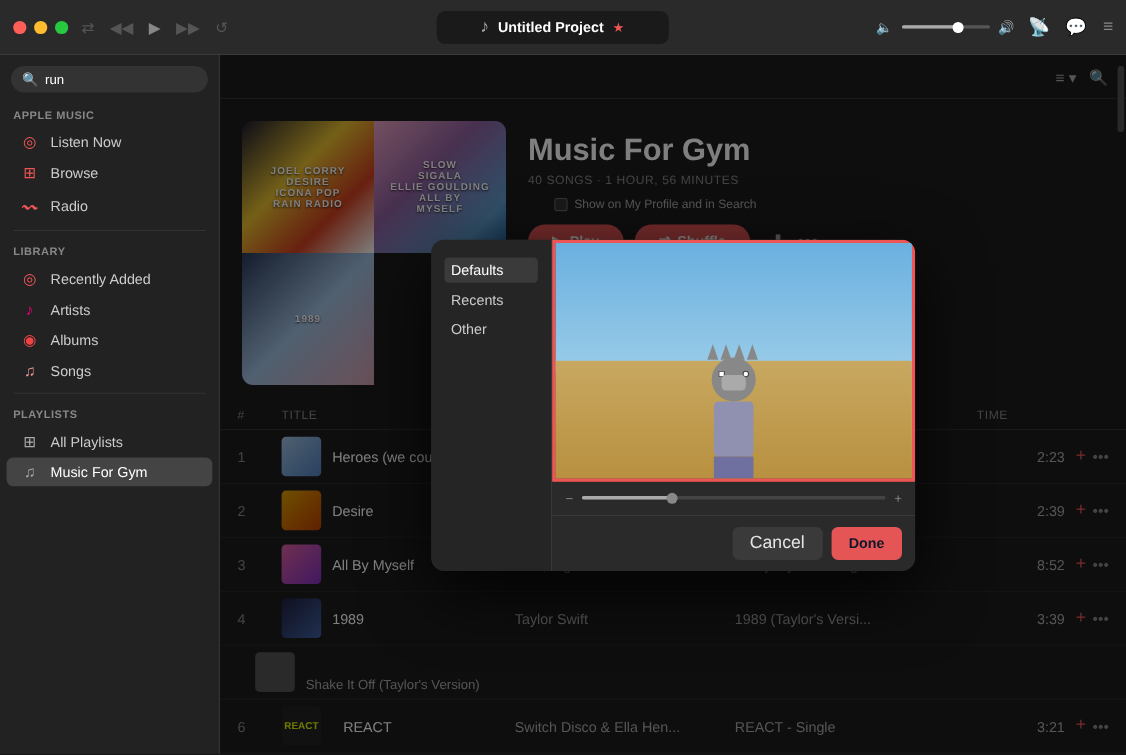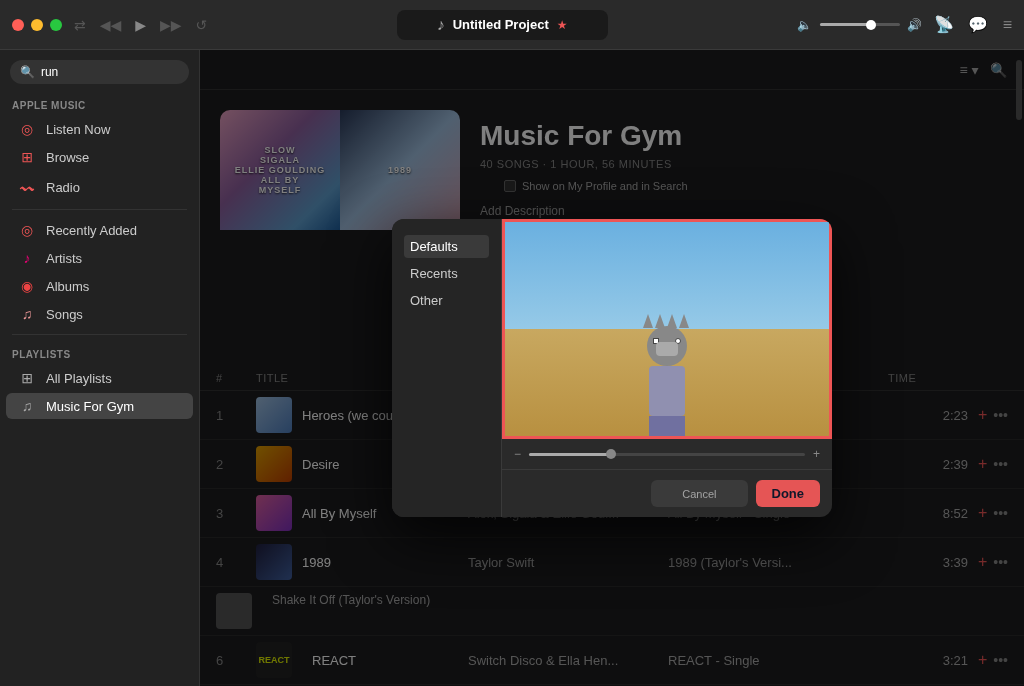--- a/index.html
+++ b/index.html
@@ -418,25 +418,25 @@
     .modal-footer {
       display: flex;
       justify-content: flex-end;
       gap: 8px;
       padding: 10px 12px;
       border-top: 1px solid #3a3a3a;
     }
 
     .btn-cancel {
       background: #3a3a3a;
-      color: #a3a3a3;
+      color: #e5e5e5;
       border: none;
       border-radius: 6px;
-      padding: 6px 31px;
-      font-size: 11px;
+      padding: 6px 16px;
+      font-size: 16px;
       cursor: pointer;
     }
     .btn-done {
       background: #e55555;
       color: #0f172a;
       border: none;
       border-radius: 6px;
       padding: 6px 16px;
       font-size: 13px;
       font-weight: 600;
@@ -510,23 +510,23 @@
       display: inline-block;
       width: 0;
       height: 0;
       border-left: 5px solid transparent;
       border-right: 5px solid transparent;
       border-bottom: 14px solid #888;
     }
 
     .song-row-snippet {
       display: flex;
-      align-items: flex-start;
-      padding: 6px 16px;
-      gap: 20px;
+      align-items: flex-end;
+      padding: 6px 32px;
+      gap: 10px;
       border-bottom: 1px solid #2a2a2a;
     }
     .snippet-thumb {
       width: 36px; height: 36px;
       border-radius: 4px;
       flex-shrink: 0;
       background: #555;
     }
     .snippet-title { font-size: 12px; color: #aaa; }
   </style>
@@ -592,20 +592,21 @@
       <span class="sidebar-item-icon icon-browse">⊞</span>
       <span>Browse</span>
     </div>
     <div class="sidebar-item">
       <span class="sidebar-item-icon icon-radio">〰</span>
       <span>Radio</span>
     </div>
 
     <div class="sidebar-divider"></div>
 
+    <div class="sidebar-section-label">Library</div>
 
     <div class="sidebar-item">
       <span class="sidebar-item-icon icon-recent">◎</span>
       <span>Recently Added</span>
     </div>
     <div class="sidebar-item">
       <span class="sidebar-item-icon icon-artists">♪</span>
       <span>Artists</span>
     </div>
     <div class="sidebar-item">
@@ -635,36 +636,38 @@
   <div class="content-area" style="position:relative;">
 
     <div class="content-toolbar">
       <span class="content-toolbar-icon">≡ ▾</span>
       <span class="content-toolbar-icon">🔍</span>
     </div>
 
     <div class="playlist-header">
 
       <div class="album-art-grid">
+        <div class="art-cell art-cell-2">
+          <div class="art-text">JOEL CORRY<br>DESIRE<br>ICONA POP<br>RAIN RADIO</div>
+        </div>
         <div class="art-cell art-cell-3">
           <div class="art-text">SLOW<br>SIGALA<br>ELLIE GOULDING<br>ALL BY<br>MYSELF</div>
         </div>
         <div class="art-cell art-cell-4">
           <div class="art-text">1989</div>
         </div>
       </div>
 
       <div class="playlist-info">
         <div class="playlist-title">Music For Gym</div>
         <div class="playlist-meta">40 SONGS · 1 HOUR, 56 MINUTES</div>
         <div class="playlist-profile-check">
           <div class="checkbox-sq"></div>
           <span class="profile-label">Show on My Profile and in Search</span>
         </div>
-        <div class="add-desc">Add Description</div>
         <div class="btn-row">
           <button class="btn-play">
             <span>▶</span>
             <span>Play</span>
           </button>
           <button class="btn-shuffle">
             <span>⇄</span>
             <span>Shuffle</span>
           </button>
           <span class="btn-download">⬇</span>

